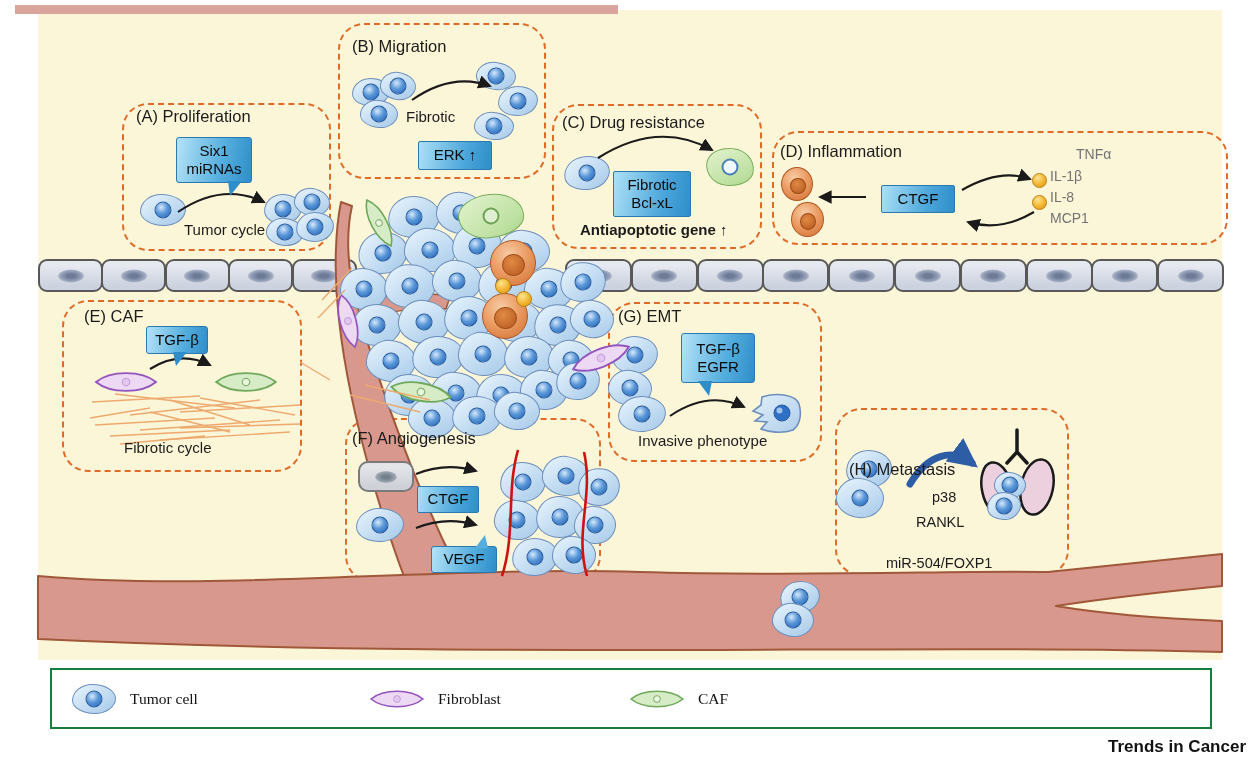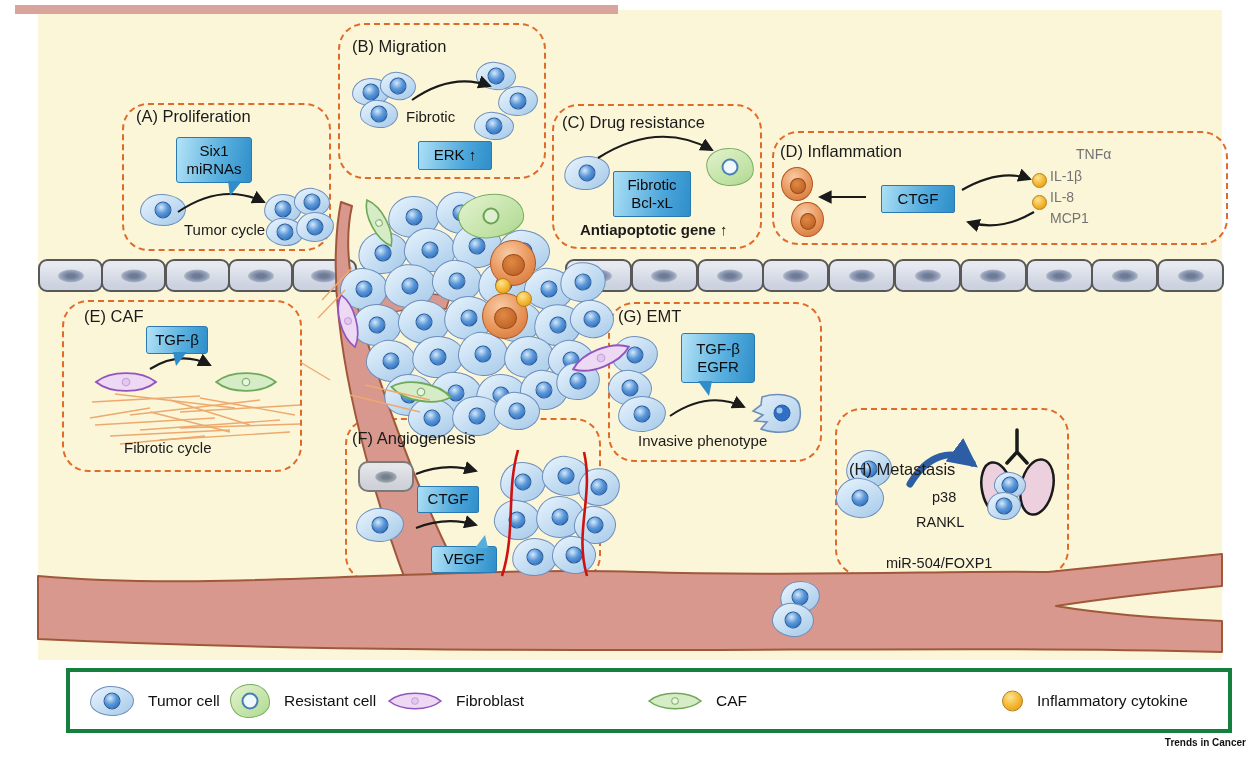--- a/index.html
+++ b/index.html
@@ -41,26 +41,26 @@
     background:radial-gradient(circle at 40% 30%,#f8cba5 0%,#ea9a60 48%,#d06f33 100%);}
   .orangec i{position:absolute;left:26%;top:30%;width:46%;height:46%;border-radius:50%;
     border:1.5px solid #9c4a16;background:radial-gradient(circle at 40% 35%,#e08a45,#b5571e);}
   .cytok{position:absolute;border-radius:50%;border:1px solid #b97f10;z-index:5;
     background:radial-gradient(circle at 38% 30%,#fce490 0%,#f3b42f 55%,#dc9518 100%);}
   .epi{position:absolute;border:2px solid #585858;border-radius:9px;z-index:2;
     background:linear-gradient(#e6e9f0 15%,#ccd2df 85%);}
   .epi i{position:absolute;left:50%;top:50%;transform:translate(-50%,-50%);width:26px;height:13px;border-radius:50%;
     background:radial-gradient(closest-side,#6e7b97 30%,#97a2ba 80%,#b6becd 100%);}
   .ov{position:absolute;left:0;top:0;width:1260px;height:766px;pointer-events:none;}
-  .lgbox{position:absolute;left:66px;top:668px;width:1158px;height:57px;background:#ffffff;
-    border:4px solid #15803d;z-index:8;}
+  .lgbox{position:absolute;left:50px;top:668px;width:1158px;height:57px;background:#ffffff;
+    border:2px solid #15803d;z-index:8;font-family:Liberation Serif, serif;}
   .lgitem{position:absolute;top:50%;transform:translateY(-50%);display:flex;align-items:center;gap:14px;
     font-size:15.5px;color:#111;white-space:nowrap;}
   .icel{position:relative !important;flex:none;display:inline-block;}
-  .brand{position:absolute;right:14px;top:737px;font-size:10px;font-weight:bold;color:#111;z-index:9;}
+  .brand{position:absolute;right:14px;top:737px;font-size:17px;font-weight:bold;color:#111;z-index:9;}
   .cyt-label{position:absolute;font-size:14px;color:#737373;z-index:7;white-space:nowrap;}
   .hlabel{position:absolute;font-size:14.5px;color:#1b1b1b;z-index:7;white-space:nowrap;}
 </style>
 </head>
 <body>
 
 <div id="canvas">
   <div class="cream"></div>
   <div class="topbar"></div>
 
@@ -206,43 +206,33 @@
   <div class="hlabel" style="left:916px;top:514px;">RANKL</div>
   <div class="hlabel" style="left:886px;top:540px;margin-top:15px;">miR-504/FOXP1</div>
 
   <div class="lgbox">
     <div class="lgitem" style="left:20px;">
       <span class="tc icel" style="width:42px;height:28px;">
           <i></i>
         </span>
       <span>Tumor cell</span>
     </div>
-    <div class="lgitem" style="left:160px;">
-      <span class="greenc icel" style="width:38px;height:32px;">
-          <i></i>
-        </span>
-      <span>Resistant cell</span>
-    </div>
     <div class="lgitem" style="left:318px;">
       <svg class="icel" width="54" height="18" viewBox="0 0 100 32">
         <path d="M2,16 C25,-3 75,-3 98,16 C75,35 25,35 2,16 Z" fill="#eed9f5" stroke="#9355bd" stroke-width="3"></path>
         <circle cx="50" cy="16" r="6" fill="#e3c7ef" stroke="#c9a3dd" stroke-width="2"></circle>
       </svg>
       <span>Fibroblast</span>
     </div>
     <div class="lgitem" style="left:578px;">
       <svg class="icel" width="54" height="18" viewBox="0 0 100 32">
         <path d="M2,16 C25,-3 75,-3 98,16 C75,35 25,35 2,16 Z" fill="#d6ecc6" stroke="#6fa95a" stroke-width="3"></path>
         <circle cx="50" cy="16" r="6" fill="#e9f5df" stroke="#86b372" stroke-width="2"></circle>
       </svg>
       <span>CAF</span>
-    </div>
-    <div class="lgitem" style="left:932px;">
-      <span class="cytok icel" style="width:19px;height:19px;"></span>
-      <span>Inflammatory cytokine</span>
     </div>
   </div>
 
   <div class="brand">Trends in Cancer</div>
 <div class="epi" style="left: 38px; top: 259px; width: 61px; height: 29px; transform: rotate(0deg);">
       <i></i>
     </div>
     <div class="epi" style="left: 101.4px; top: 259px; width: 61px; height: 29px; transform: rotate(0deg);">
       <i></i>
     </div>

